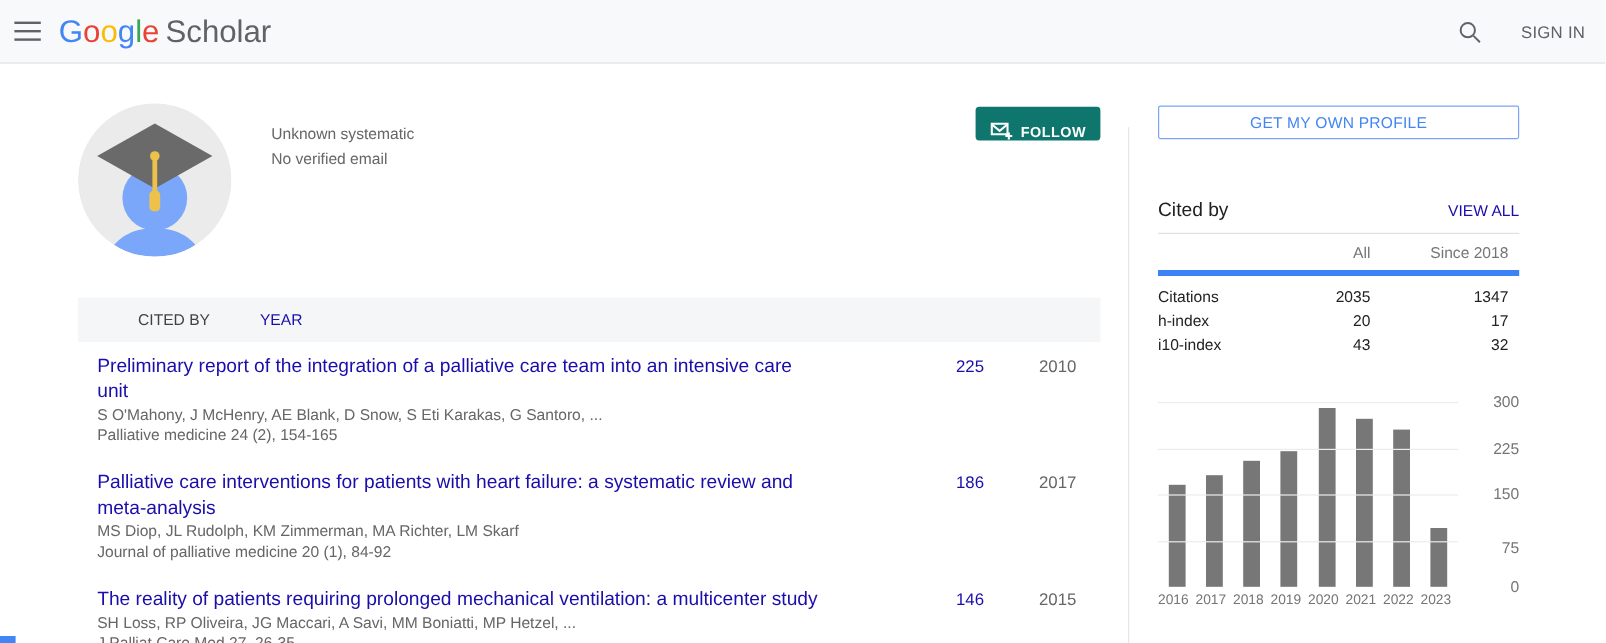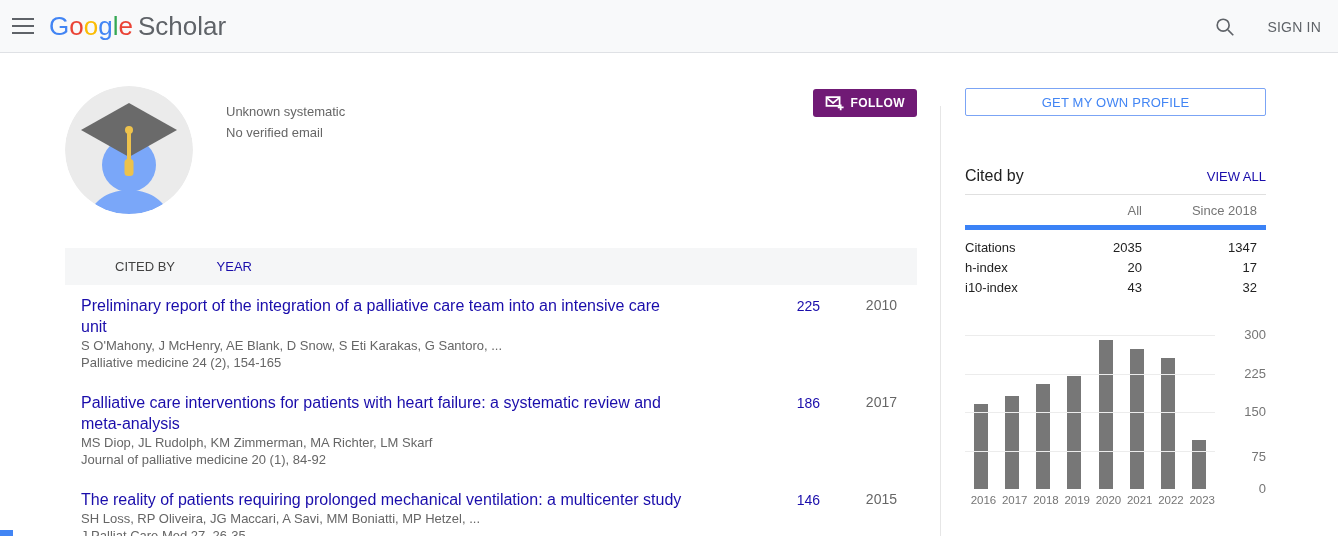--- a/index.html
+++ b/index.html
@@ -24,23 +24,23 @@
   .v-divider { width:1px; background:#e6e6e6; margin-left:23px; margin-top:20px; }
   .right-col { width:301px; margin-left:24px; }
 
   
   .profile { display:flex; }
   .avatar { width:128px; height:128px; border-radius:50%; overflow:hidden; flex:none; }
   .profile-info { margin-left:33px; padding-top:2px; flex:1; }
   .profile-name { font-size:20px; color:#212121; font-weight:400; }
   .profile-meta { font-size:13px; color:#666; margin-top:13px; line-height:21px; }
   .profile-meta.second { margin-top:0; }
-  .follow-btn { margin-top:3px; flex:none; height:28px; background:#701a75; border:none; border-radius:3px;
+  .follow-btn { margin-top:3px; flex:none; height:28px; background:#0f766e; border:none; border-radius:3px;
     color:#fff; font-size:12px; font-weight:bold; letter-spacing:0.4px; padding:0 12px;
-    display:flex; align-items:center; gap:7px; cursor:pointer; font-family:inherit; }
+    display:flex; align-items:flex-end; gap:7px; cursor:pointer; font-family:inherit; }
 
   
   .pub-section { margin-top:34px; }
   .pub-header { height:37px; background:#f5f6f7; display:flex; align-items:center; font-size:13px; }
   .pub-header .h-title { flex:1; padding-left:16px; color:#1a0dab; cursor:pointer; }
   .pub-header .h-cited { width:110px; text-align:right; color:#424242; cursor:pointer; }
   .pub-header .h-year { width:97px; text-align:right; padding-right:20px; color:#1a0dab; cursor:pointer; }
   .pub-row { display:flex; padding:10px 0 11px; }
   .pub-main { flex:1; padding-left:16px; padding-right:20px; }
   .pub-title { display:block; font-size:16px; line-height:21px; color:#1a0dab; text-decoration:none; cursor:pointer; }
@@ -67,21 +67,21 @@
 
   
   .chart { position:relative; margin-top:37px; width:301px; }
   .plot { position:relative; width:250px; height:154px; }
   .gridline { position:absolute; left:0; width:250px; height:1px; background:#ececec; }
   .bars { position:absolute; left:0; top:0; width:250px; height:154px; display:flex; }
   .bar-cell { flex:1; display:flex; align-items:flex-end; justify-content:center; }
   .bar { width:14px; background:#777; cursor:pointer; }
   .ylabel { position:absolute; right:0; width:45px; text-align:right; font-size:13px; color:#757575; line-height:16px; }
   .xlabels { width:250px; display:flex; margin-top:5px; }
-  .xl { flex:1; text-align:right; font-size:11.5px; color:#757575; }
+  .xl { flex:1; text-align:left; font-size:11.5px; color:#757575; }
 
   .corner-fragment { position:absolute; left:0; bottom:0; width:13px; height:6px; background:#4285f4; }
 </style>
 </head>
 <body>
 
 <div class="topbar">
   <div class="hamburger">
     <span></span>
       <span></span>

